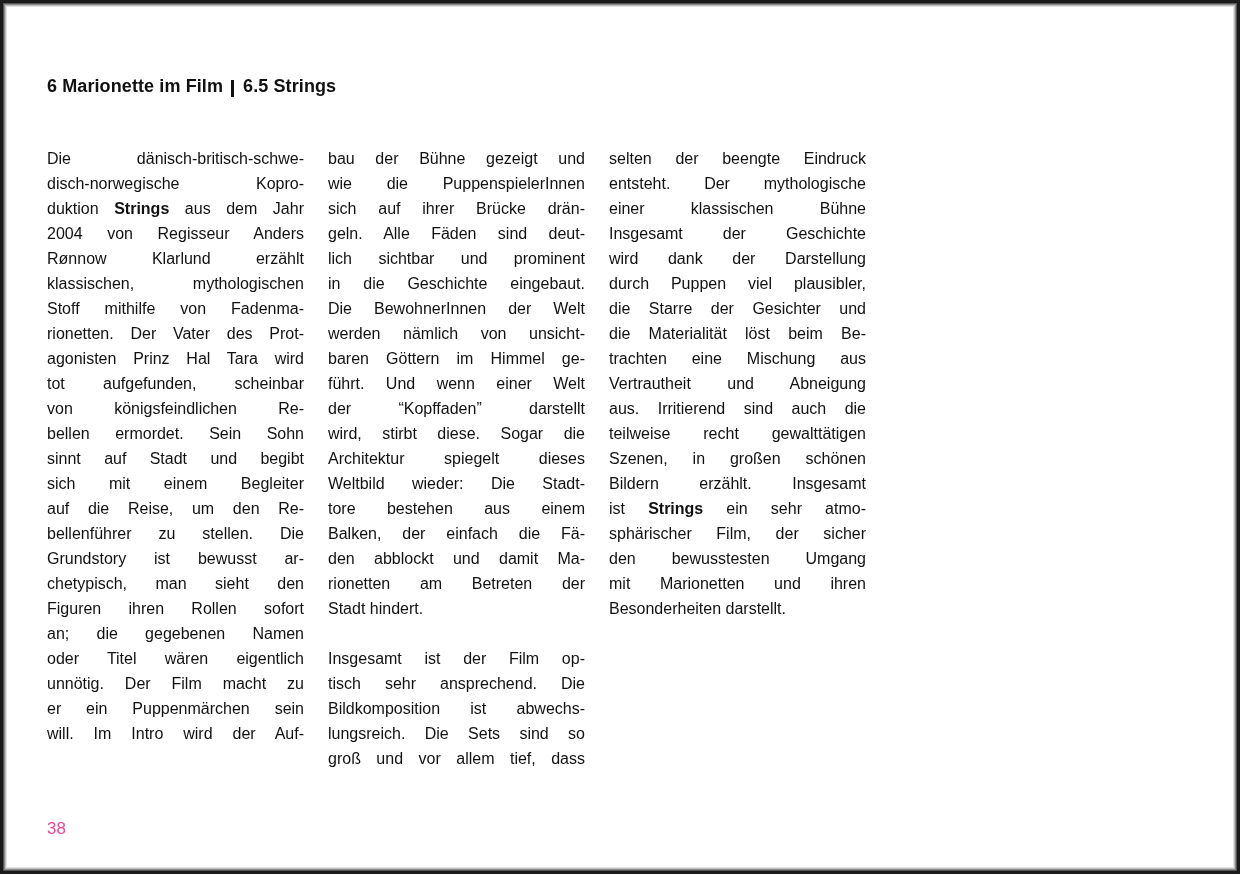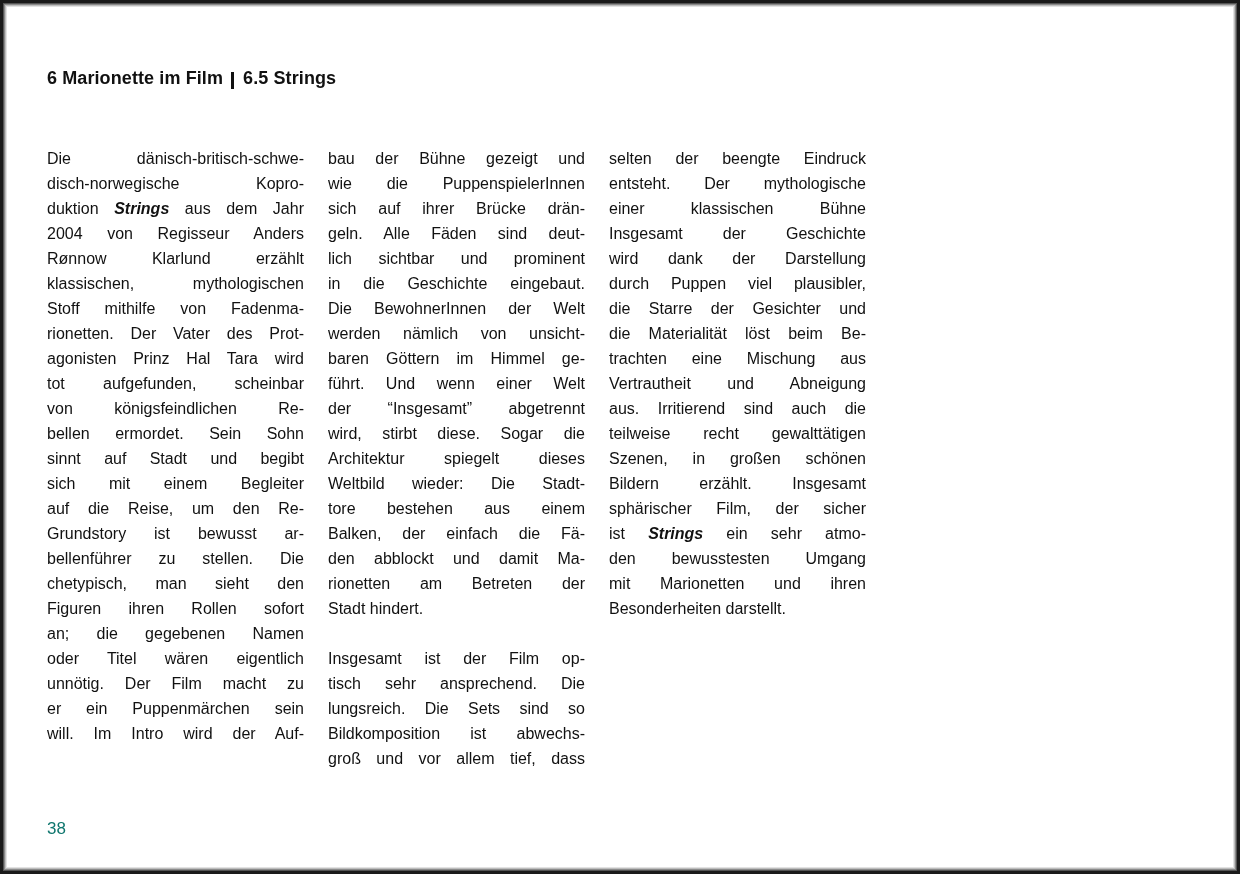--- a/index.html
+++ b/index.html
@@ -24,21 +24,21 @@
     .page {
       position: absolute;
       left: 0; top: 0;
       width: 1240px; height: 874px;
       font-family: "Liberation Sans", sans-serif;
       color: #111111;
     }
     .header {
       position: absolute;
       left: 47px;
-      top: 68px;
+      top: 76px;
       font-size: 18px;
       font-weight: bold;
       letter-spacing: 0.1px;
       white-space: nowrap;
       display: flex;
       align-items: flex-end;
     }
     .header .sep {
       display: inline-block;
       width: 3px;
@@ -64,36 +64,35 @@
       text-align-last: justify;
       white-space: nowrap;
       height: 25px;
     }
     .line.last {
       text-align-last: left;
     }
     .gap { height: 25px; display: block; }
     .em {
       font-weight: bold;
-      font-style: italic;
     }
     .line-inner {
       display: block;
       width: 257px;
       white-space: normal;
       text-align: justify;
       text-align-last: justify;
     }
     .line.last .line-inner { text-align-last: left; }
     .page-number {
       position: absolute;
       left: 47px;
       top: 819px;
       font-size: 17px;
-      color: #0f766e;
+      color: #ec4899;
       font-family: "Liberation Sans", sans-serif;
     }
   </style>
 </head>
 <body>
 
 <div class="frame"></div>
 
 <div class="page">
   <div class="header">
@@ -142,24 +141,24 @@
       <span class="line">
         <span class="line-inner">sinnt auf Stadt und begibt</span>
       </span>
       <span class="line">
         <span class="line-inner">sich mit einem Begleiter</span>
       </span>
       <span class="line">
         <span class="line-inner">auf die Reise, um den Re-</span>
       </span>
       <span class="line">
+        <span class="line-inner">bellenführer zu stellen. Die</span>
+      </span>
+      <span class="line">
         <span class="line-inner">Grundstory ist bewusst ar-</span>
-      </span>
-      <span class="line">
-        <span class="line-inner">bellenführer zu stellen. Die</span>
       </span>
       <span class="line">
         <span class="line-inner">chetypisch, man sieht den</span>
       </span>
       <span class="line">
         <span class="line-inner">Figuren ihren Rollen sofort</span>
       </span>
       <span class="line">
         <span class="line-inner">an; die gegebenen Namen</span>
       </span>
@@ -201,21 +200,21 @@
       <span class="line">
         <span class="line-inner">werden nämlich von unsicht-</span>
       </span>
       <span class="line">
         <span class="line-inner">baren Göttern im Himmel ge-</span>
       </span>
       <span class="line">
         <span class="line-inner">führt. Und wenn einer Welt</span>
       </span>
       <span class="line">
-        <span class="line-inner">der “Insgesamt” abgetrennt</span>
+        <span class="line-inner">der “Kopffaden” darstellt</span>
       </span>
       <span class="line">
         <span class="line-inner">wird, stirbt diese. Sogar die</span>
       </span>
       <span class="line">
         <span class="line-inner">Architektur spiegelt dieses</span>
       </span>
       <span class="line">
         <span class="line-inner">Weltbild wieder: Die Stadt-</span>
       </span>
@@ -235,24 +234,24 @@
         <span class="line-inner">Stadt hindert.</span>
       </span>
       <span class="gap"></span>
       <span class="line">
         <span class="line-inner">Insgesamt ist der Film op-</span>
       </span>
       <span class="line">
         <span class="line-inner">tisch sehr ansprechend. Die</span>
       </span>
       <span class="line">
+        <span class="line-inner">Bildkomposition ist abwechs-</span>
+      </span>
+      <span class="line">
         <span class="line-inner">lungsreich. Die Sets sind so</span>
-      </span>
-      <span class="line">
-        <span class="line-inner">Bildkomposition ist abwechs-</span>
       </span>
       <span class="line">
         <span class="line-inner">groß und vor allem tief, dass</span>
       </span>
     </div>
   <div class="column col3">
       <span class="line">
         <span class="line-inner">selten der beengte Eindruck</span>
       </span>
       <span class="line">
@@ -288,24 +287,24 @@
       <span class="line">
         <span class="line-inner">teilweise recht gewalttätigen</span>
       </span>
       <span class="line">
         <span class="line-inner">Szenen, in großen schönen</span>
       </span>
       <span class="line">
         <span class="line-inner">Bildern erzählt. Insgesamt</span>
       </span>
       <span class="line">
+        <span class="line-inner">ist <span class="em">Strings</span> ein sehr atmo-</span>
+      </span>
+      <span class="line">
         <span class="line-inner">sphärischer Film, der sicher</span>
-      </span>
-      <span class="line">
-        <span class="line-inner">ist <span class="em">Strings</span> ein sehr atmo-</span>
       </span>
       <span class="line">
         <span class="line-inner">den bewusstesten Umgang</span>
       </span>
       <span class="line">
         <span class="line-inner">mit Marionetten und ihren</span>
       </span>
       <span class="line last">
         <span class="line-inner">Besonderheiten darstellt.</span>
       </span>

